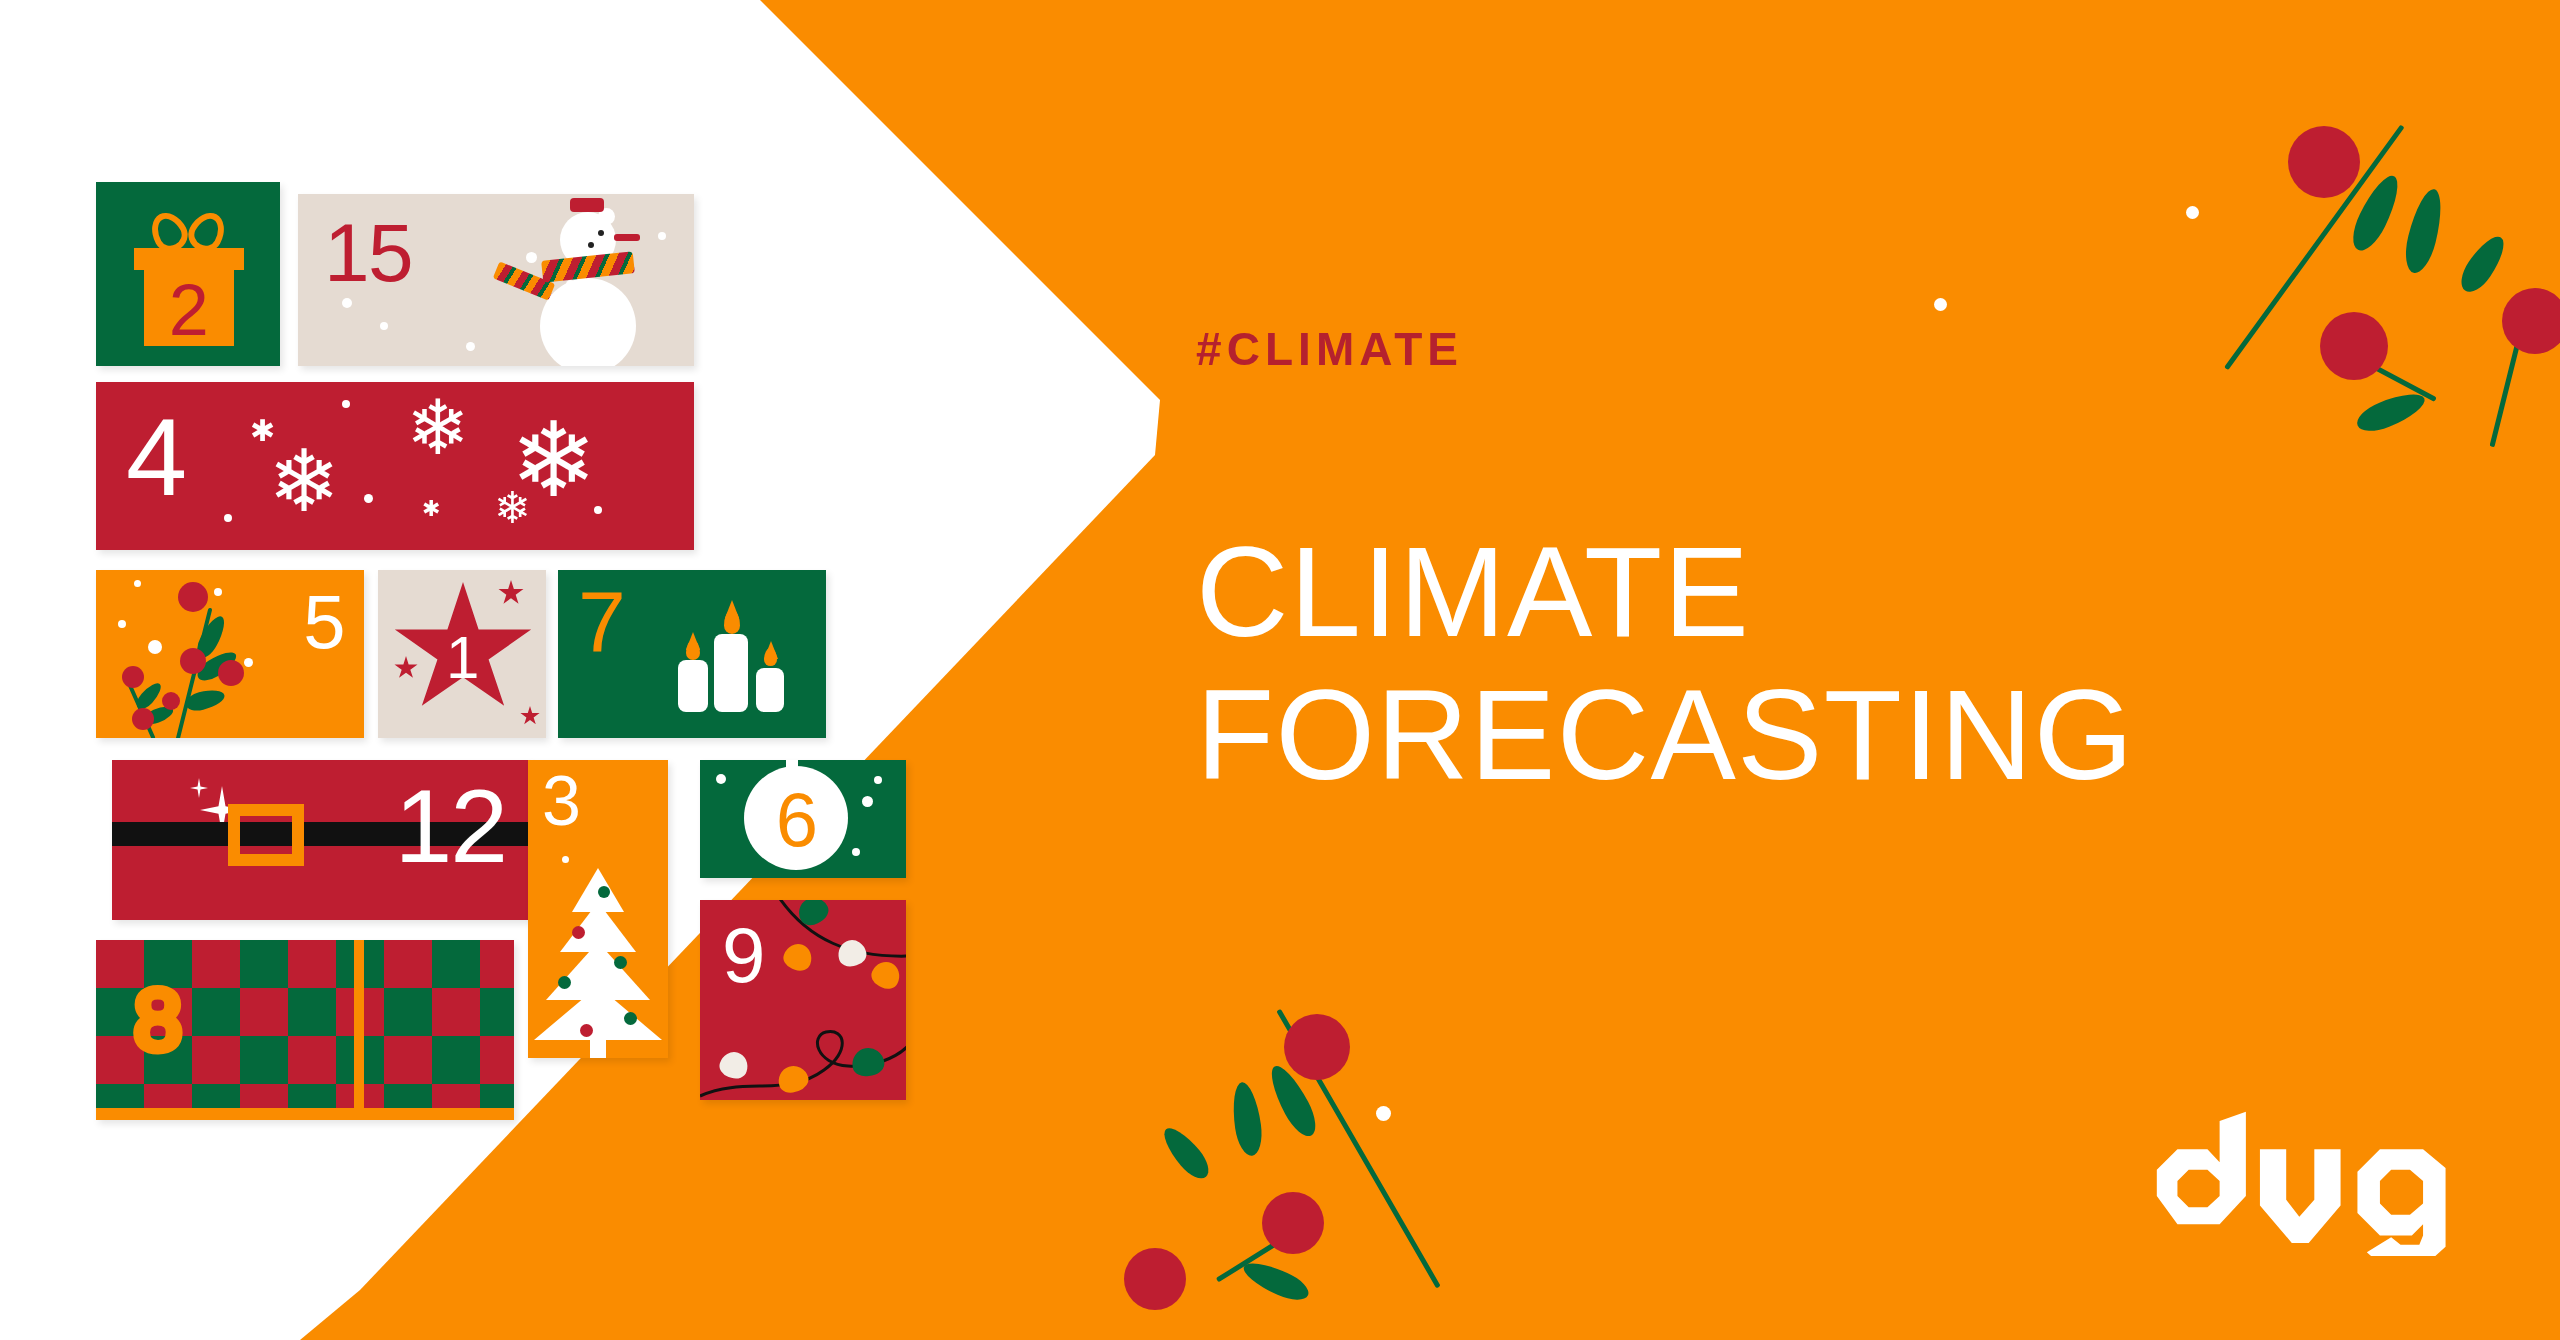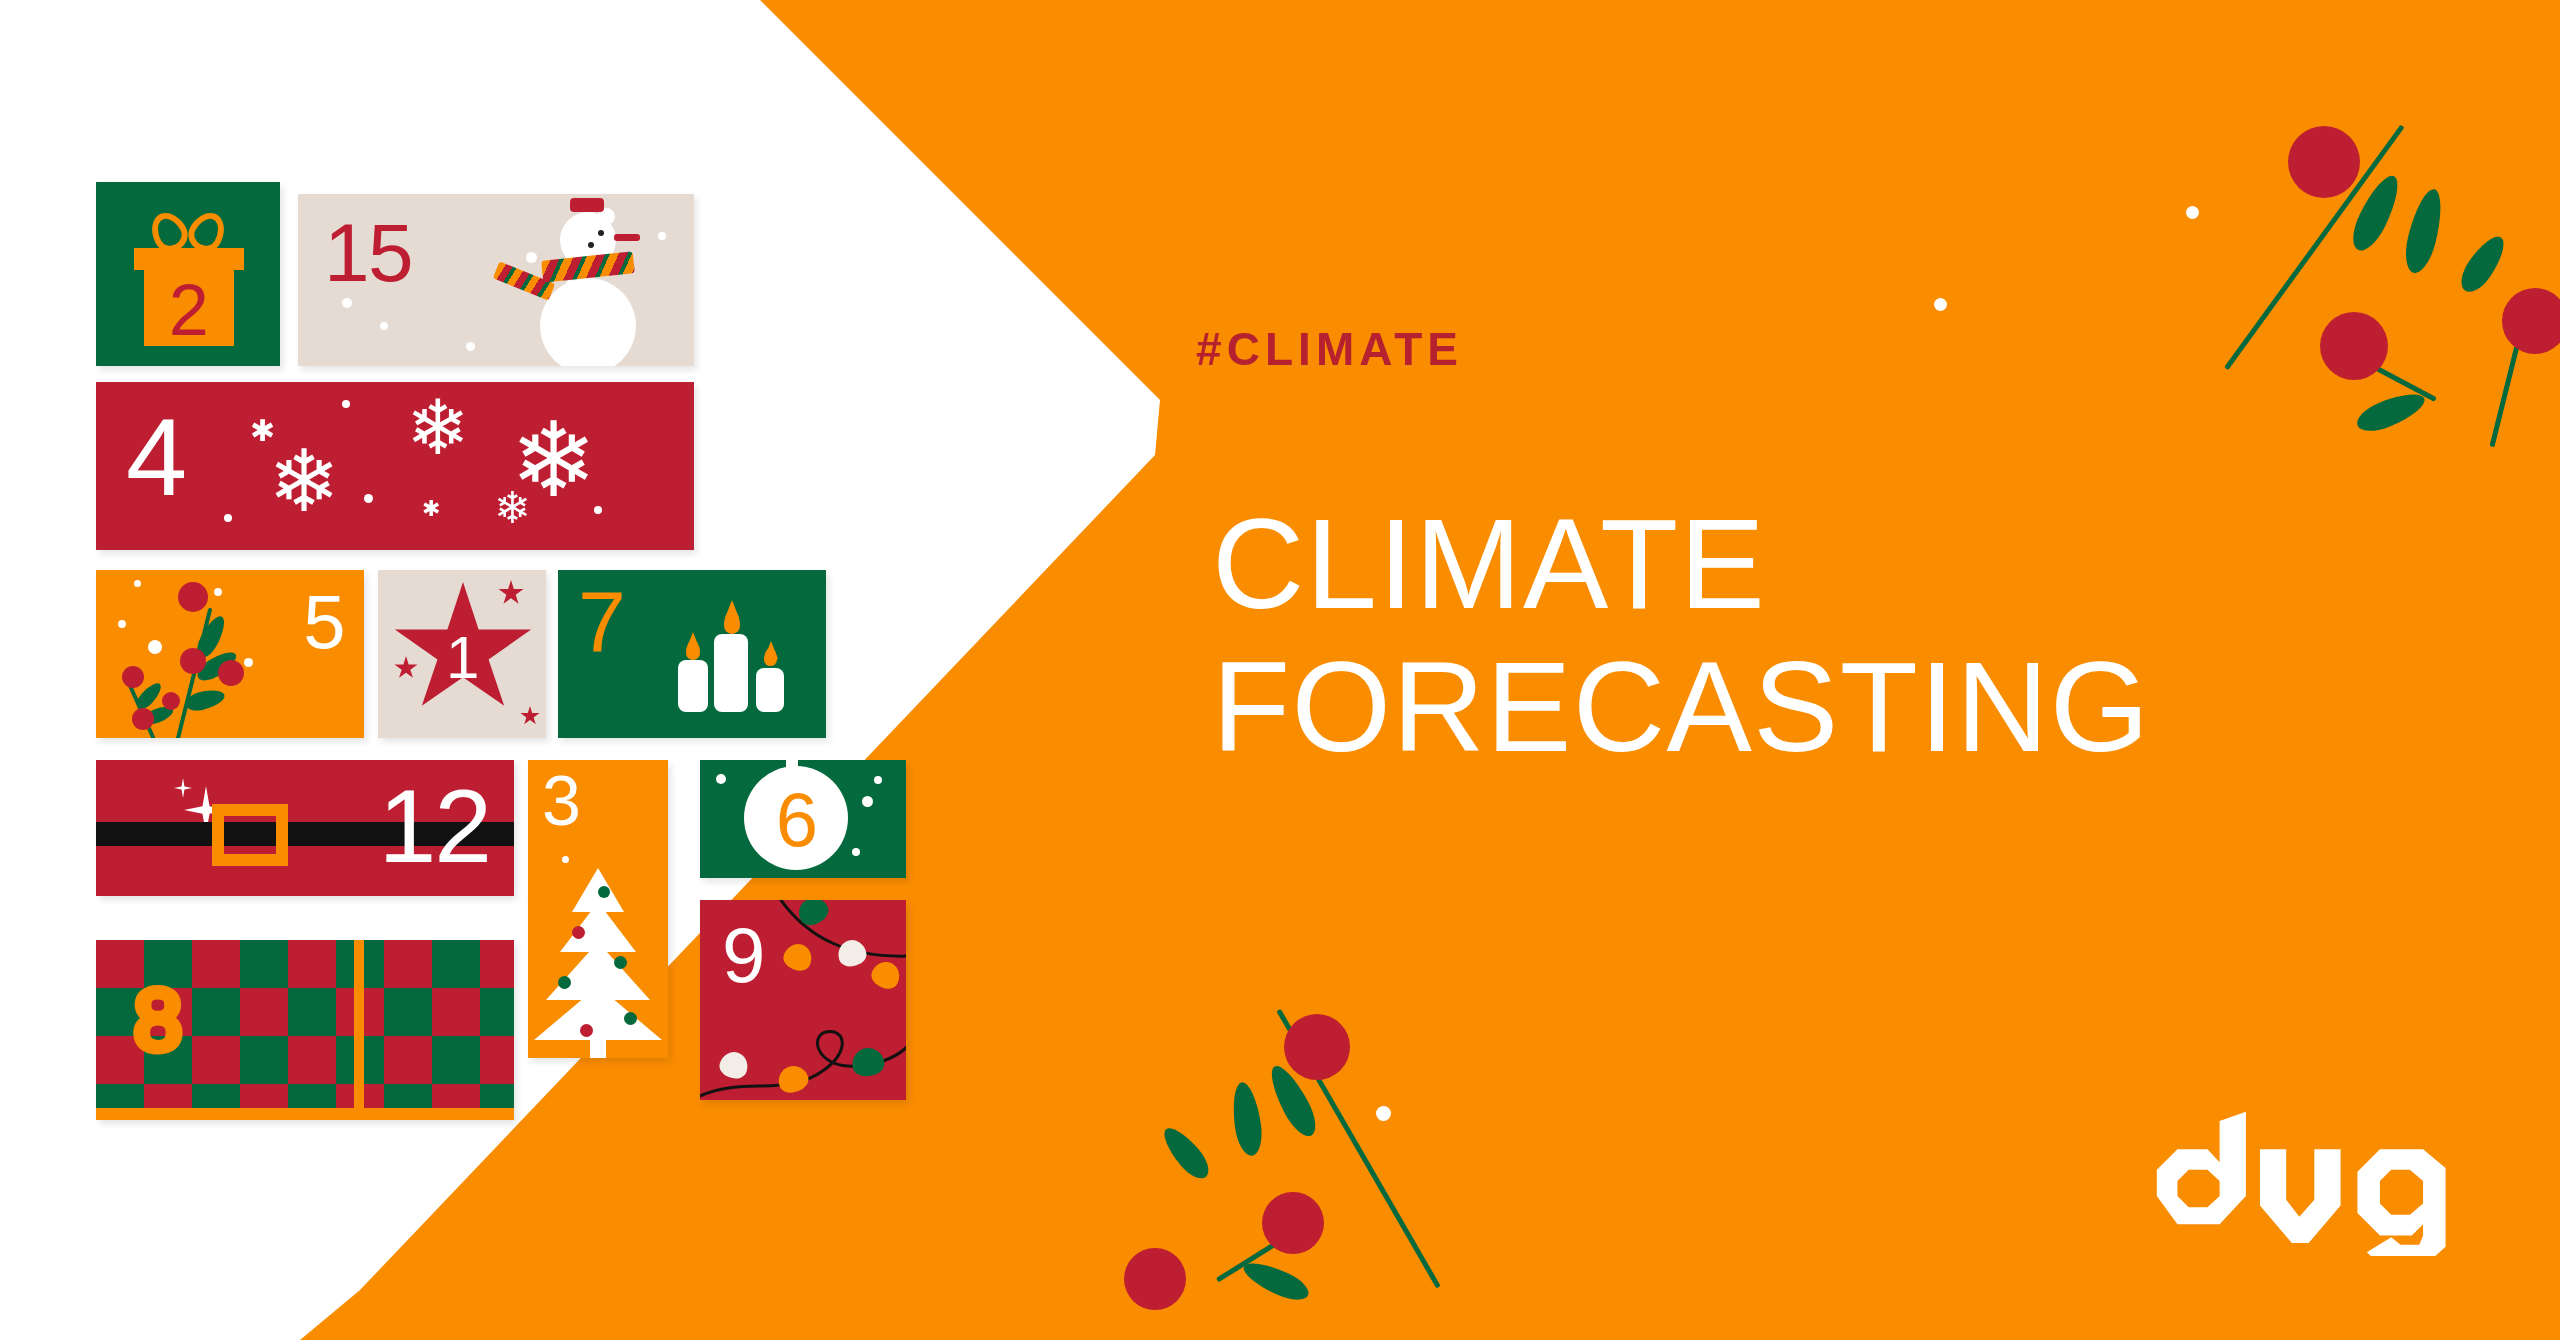--- a/index.html
+++ b/index.html
@@ -103,21 +103,21 @@
   #tile-7 { left:462px; top:388px; width:268px; height:168px; }
   #tile-7 .num { left:20px; top:8px; font-size:86px; color:#FA8C00; }
   .candle { position:absolute; background:#FFFFFF; border-radius:8px; }
   .flame  { position:absolute; background:#FA8C00; border-radius:50% 50% 50% 50%/65% 65% 35% 35%;
             transform:rotate(0deg); }
   .flame::before { content:""; position:absolute; left:50%; top:-40%; transform:translateX(-50%);
             border-left:7px solid transparent; border-right:7px solid transparent;
             border-bottom:18px solid #FA8C00; }
 
   
-  #tile-12 { left:0; top:578px; width:418px; height:136px; }
+  #tile-12 { left:16px; top:578px; width:418px; height:160px; }
   #tile-12 .belt { position:absolute; left:0; top:62px; width:418px; height:24px; background:#111111; }
   #tile-12 .buckle { position:absolute; left:116px; top:44px; width:76px; height:62px; border:12px solid #FA8C00; }
   #tile-12 .num { right:24px; top:14px; font-size:104px; color:#FFFFFF; }
   #tile-12 .sparkle { position:absolute; left:88px; top:26px; width:44px; height:48px; background:#FFFFFF;
       clip-path:polygon(50% 0,58% 42%,100% 50%,58% 58%,50% 100%,42% 58%,0 50%,42% 42%); }
   #tile-12 .sparkle-sm { position:absolute; left:78px; top:18px; width:18px; height:20px; background:#FFFFFF;
       clip-path:polygon(50% 0,58% 42%,100% 50%,58% 58%,50% 100%,42% 58%,0 50%,42% 42%); }
 
   
   #tile-3 { left:432px; top:578px; width:140px; height:298px; }
@@ -153,23 +153,23 @@
   #tile-9 .num { left:22px; top:16px; font-size:78px; color:#FFFFFF; }
   .bulb { position:absolute; border-radius:50% 50% 45% 45%/60% 60% 40% 40%; }
 
   
   #hashtag {
     position:absolute; left:1196px; top:322px;
     font-size:46px; font-weight:bold; letter-spacing:0.11em;
     color:#B5212E;
   }
   #title {
-    position:absolute; left:1196px; top:492px;
+    position:absolute; left:1196px; top:520px;
     font-size:128px; font-weight:300; color:#FFFFFF;
-    line-height:1.12; letter-spacing:0.01em;margin-left:16px;
+    line-height:1.12; letter-spacing:0.01em;
   }
   #title .line { display:block; white-space:nowrap; }
 
   
   #logo { position:absolute; right:96px; bottom:84px; width:320px; height:150px; }
 
   
   .sprig { position:absolute; }
   .berry { position:absolute; background:#BE1E31; border-radius:50%; }
   .leaf  { position:absolute; background:#04693C; border-radius:50% 50% 50% 50%/60% 60% 40% 40%; }

